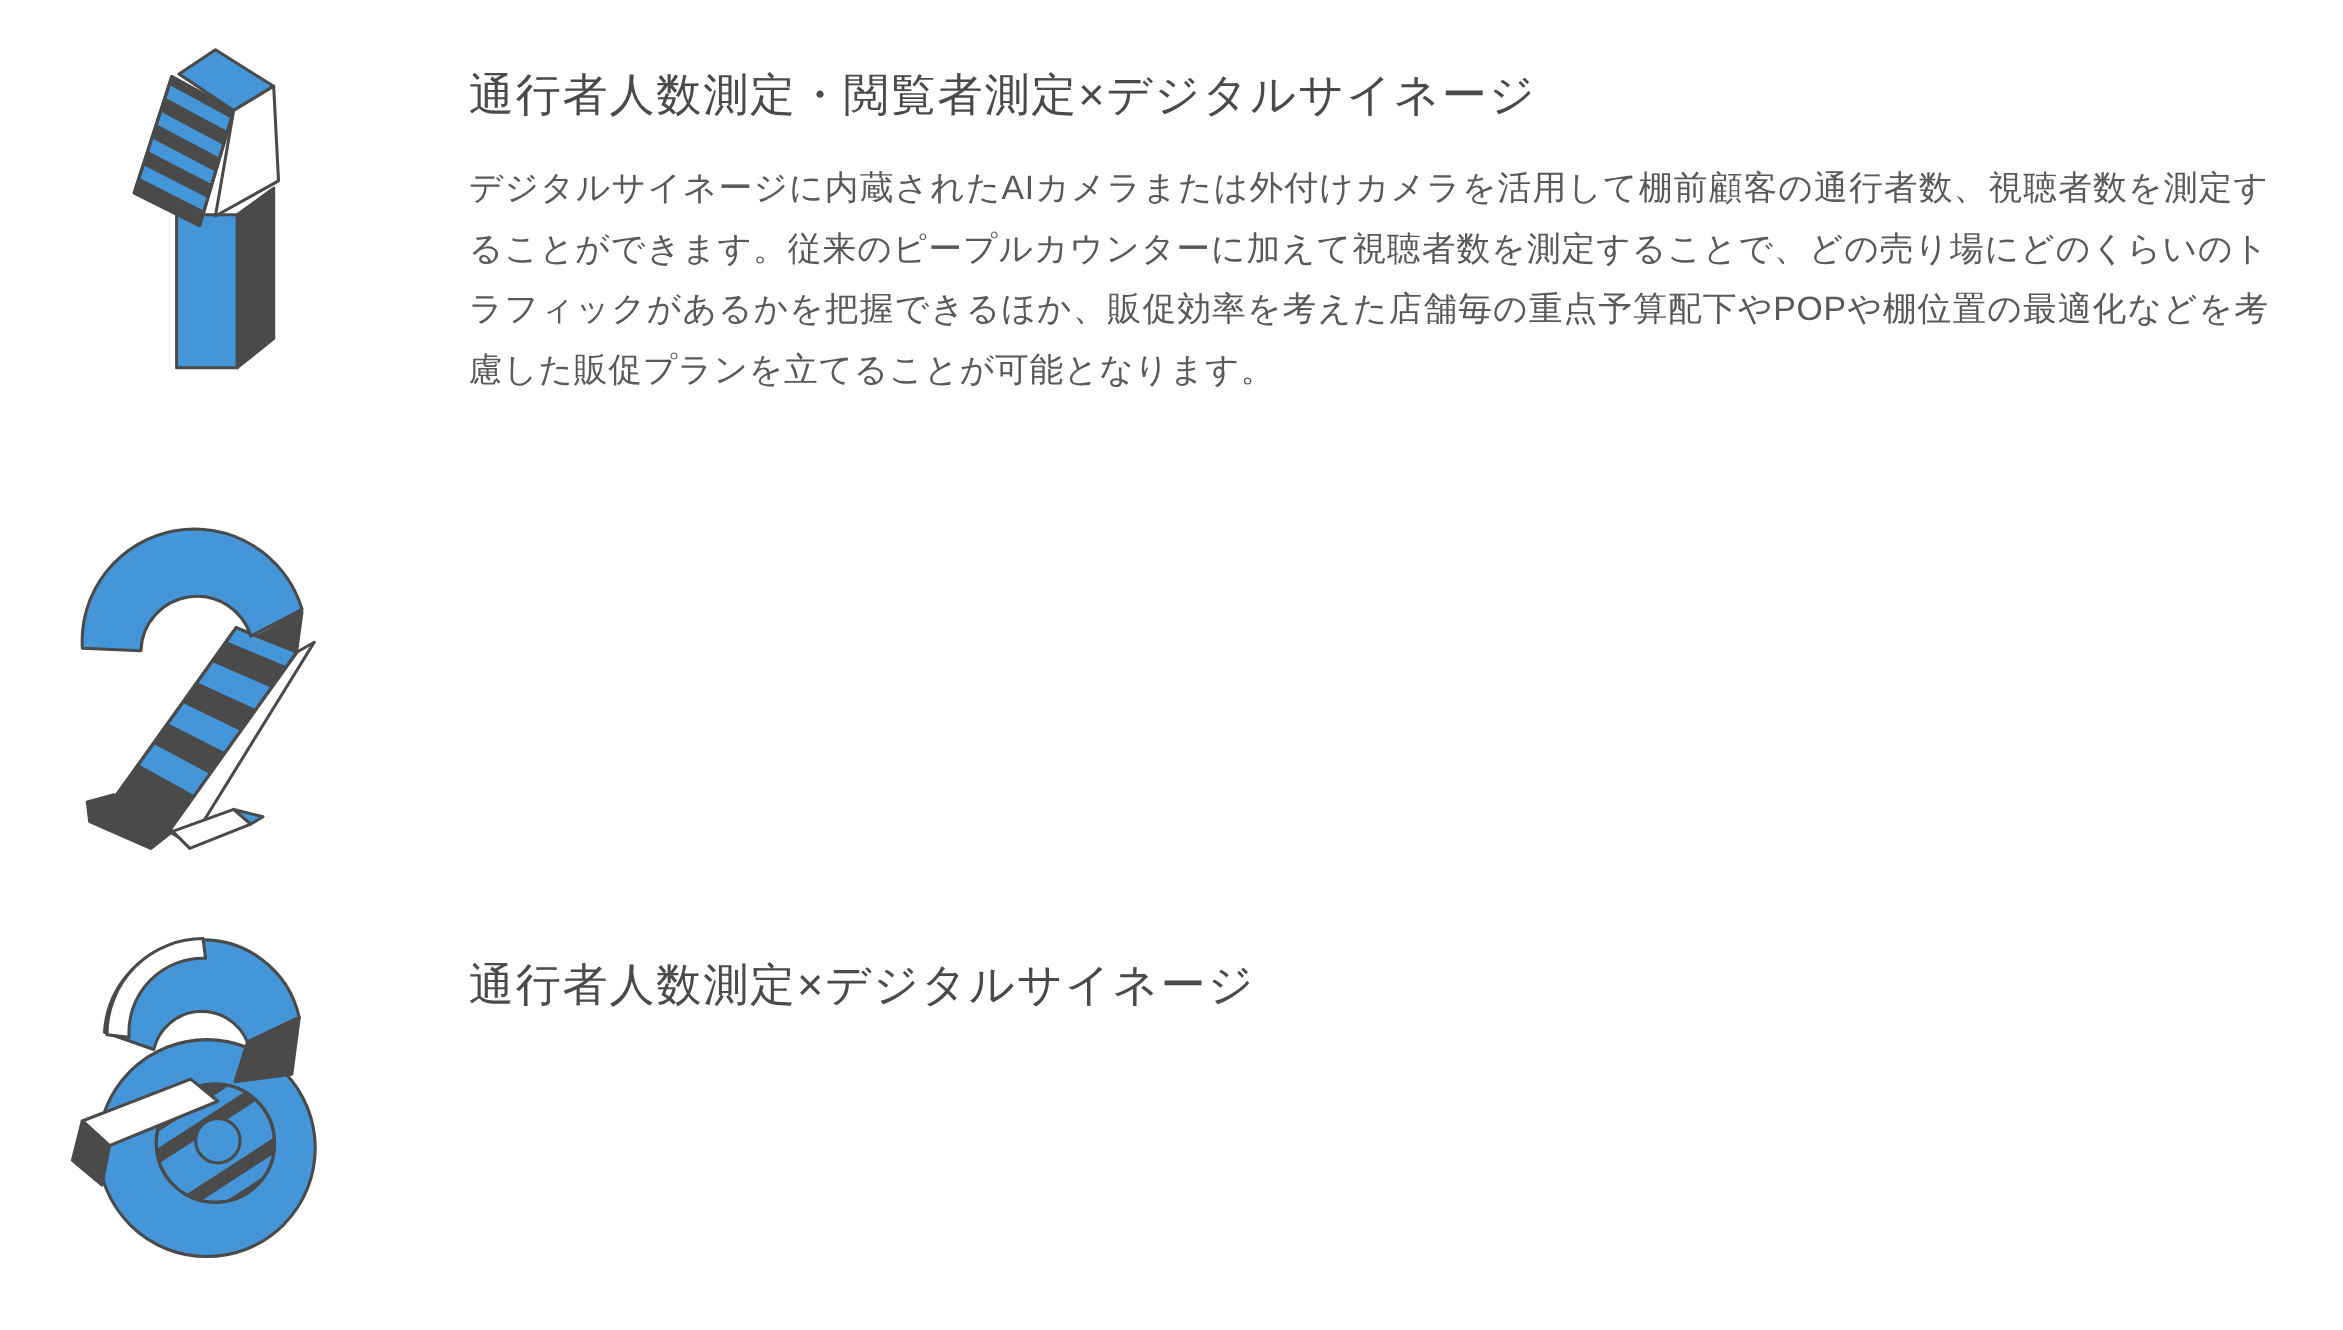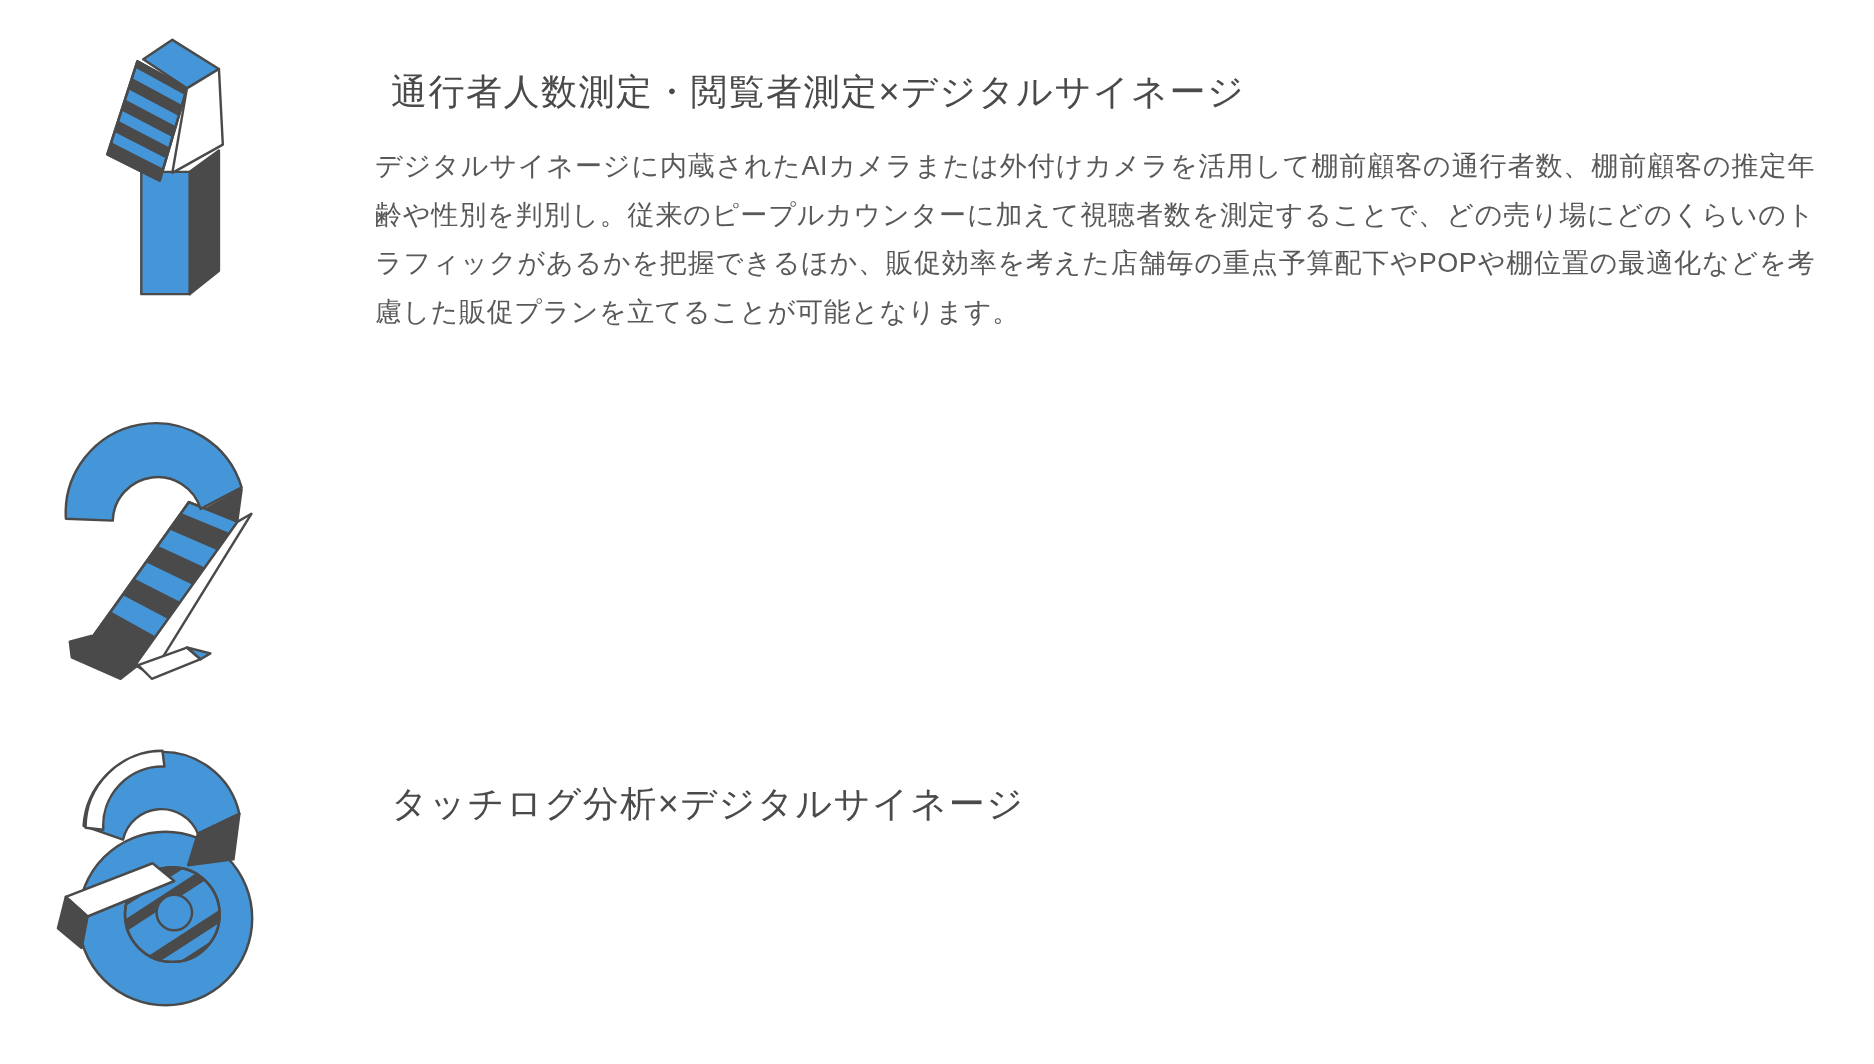--- a/index.html
+++ b/index.html
@@ -13,21 +13,21 @@
   #section-1{top:30px;}
   #section-2{top:398px;}
   #section-3{top:742px;}
   .icon-box{position:absolute;}
   #section-1 .icon-box{left:85px;top:4px;width:165px;height:266px;}
   #section-2 .icon-box{left:62px;top:10px;width:205px;height:276px;}
   #section-3 .icon-box{left:54px;top:6px;width:212px;height:268px;}
   .icon-box svg{display:block;width:100%;height:100%;overflow:visible;}
   .text-col{position:absolute;left:375px;top:0;width:1440px;}
   h2{
-    margin:16px;padding-top:22px;
+    margin:0;padding-top:22px;
     font-size:36px;line-height:48px;font-weight:500;
     color:#4a4a4a;letter-spacing:1.5px;
   }
   p{
     margin:26px 0 0 0;
     font-size:27px;line-height:48.5px;
     color:#595959;letter-spacing:0.6px;
     text-align:justify;
   }
 </style>
@@ -55,21 +55,21 @@
           <polygon points="54,26 105,54 77,149 23,122" fill="none"></polygon>
 
           <polygon points="60,24 90,4 138,34 105,54" fill="#4596d9"></polygon>
 
           <polygon points="105,54 138,34 142,112 90,141" fill="#ffffff"></polygon>
         </g>
       </svg>
     </div>
     <div class="text-col">
       <h2>通行者人数測定・閲覧者測定×デジタルサイネージ</h2>
-      <p>デジタルサイネージに内蔵されたAIカメラまたは外付けカメラを活用して棚前顧客の通行者数、棚前顧客の推定年齢や性別を判別し。従来のピープルカウンターに加えて視聴者数を測定することで、どの売り場にどのくらいのトラフィックがあるかを把握できるほか、販促効率を考えた店舗毎の重点予算配下やPOPや棚位置の最適化などを考慮した販促プランを立てることが可能となります。</p>
+      <p>デジタルサイネージに内蔵されたAIカメラまたは外付けカメラを活用して棚前顧客の通行者数、視聴者数を測定することができます。従来のピープルカウンターに加えて視聴者数を測定することで、どの売り場にどのくらいのトラフィックがあるかを把握できるほか、販促効率を考えた店舗毎の重点予算配下やPOPや棚位置の最適化などを考慮した販促プランを立てることが可能となります。</p>
     </div>
   </section>
 
   <section id="section-2">
     <div class="icon-box">
       <svg viewBox="0 0 210 280" xmlns="http://www.w3.org/2000/svg" aria-hidden="true">
         <g stroke="#4a4a4a" stroke-width="2.5" stroke-linejoin="round">
 
           <polygon points="144,104 184,82 178,126 128,138" fill="#4a4a4a"></polygon>
 
@@ -123,17 +123,17 @@
           <polygon points="146,86 188,66 182,112 136,118" fill="#4a4a4a"></polygon>
 
           <path d="M 32,80 A 78,78 0 0 1 110,2 L 112,18 A 60,60 0 0 0 50,82 Z" fill="#ffffff"></path>
 
           <polygon points="12,150 100,116 122,134 34,170" fill="#ffffff"></polygon>
           <polygon points="12,150 34,170 28,202 4,182" fill="#4a4a4a"></polygon>
         </g>
       </svg>
     </div>
     <div class="text-col">
-      <h2>タッチログ分析×デジタルサイネージ</h2>
+      <h2>通行者人数測定×デジタルサイネージ</h2>
     </div>
   </section>
 
 </main>
 
 </body></html>

